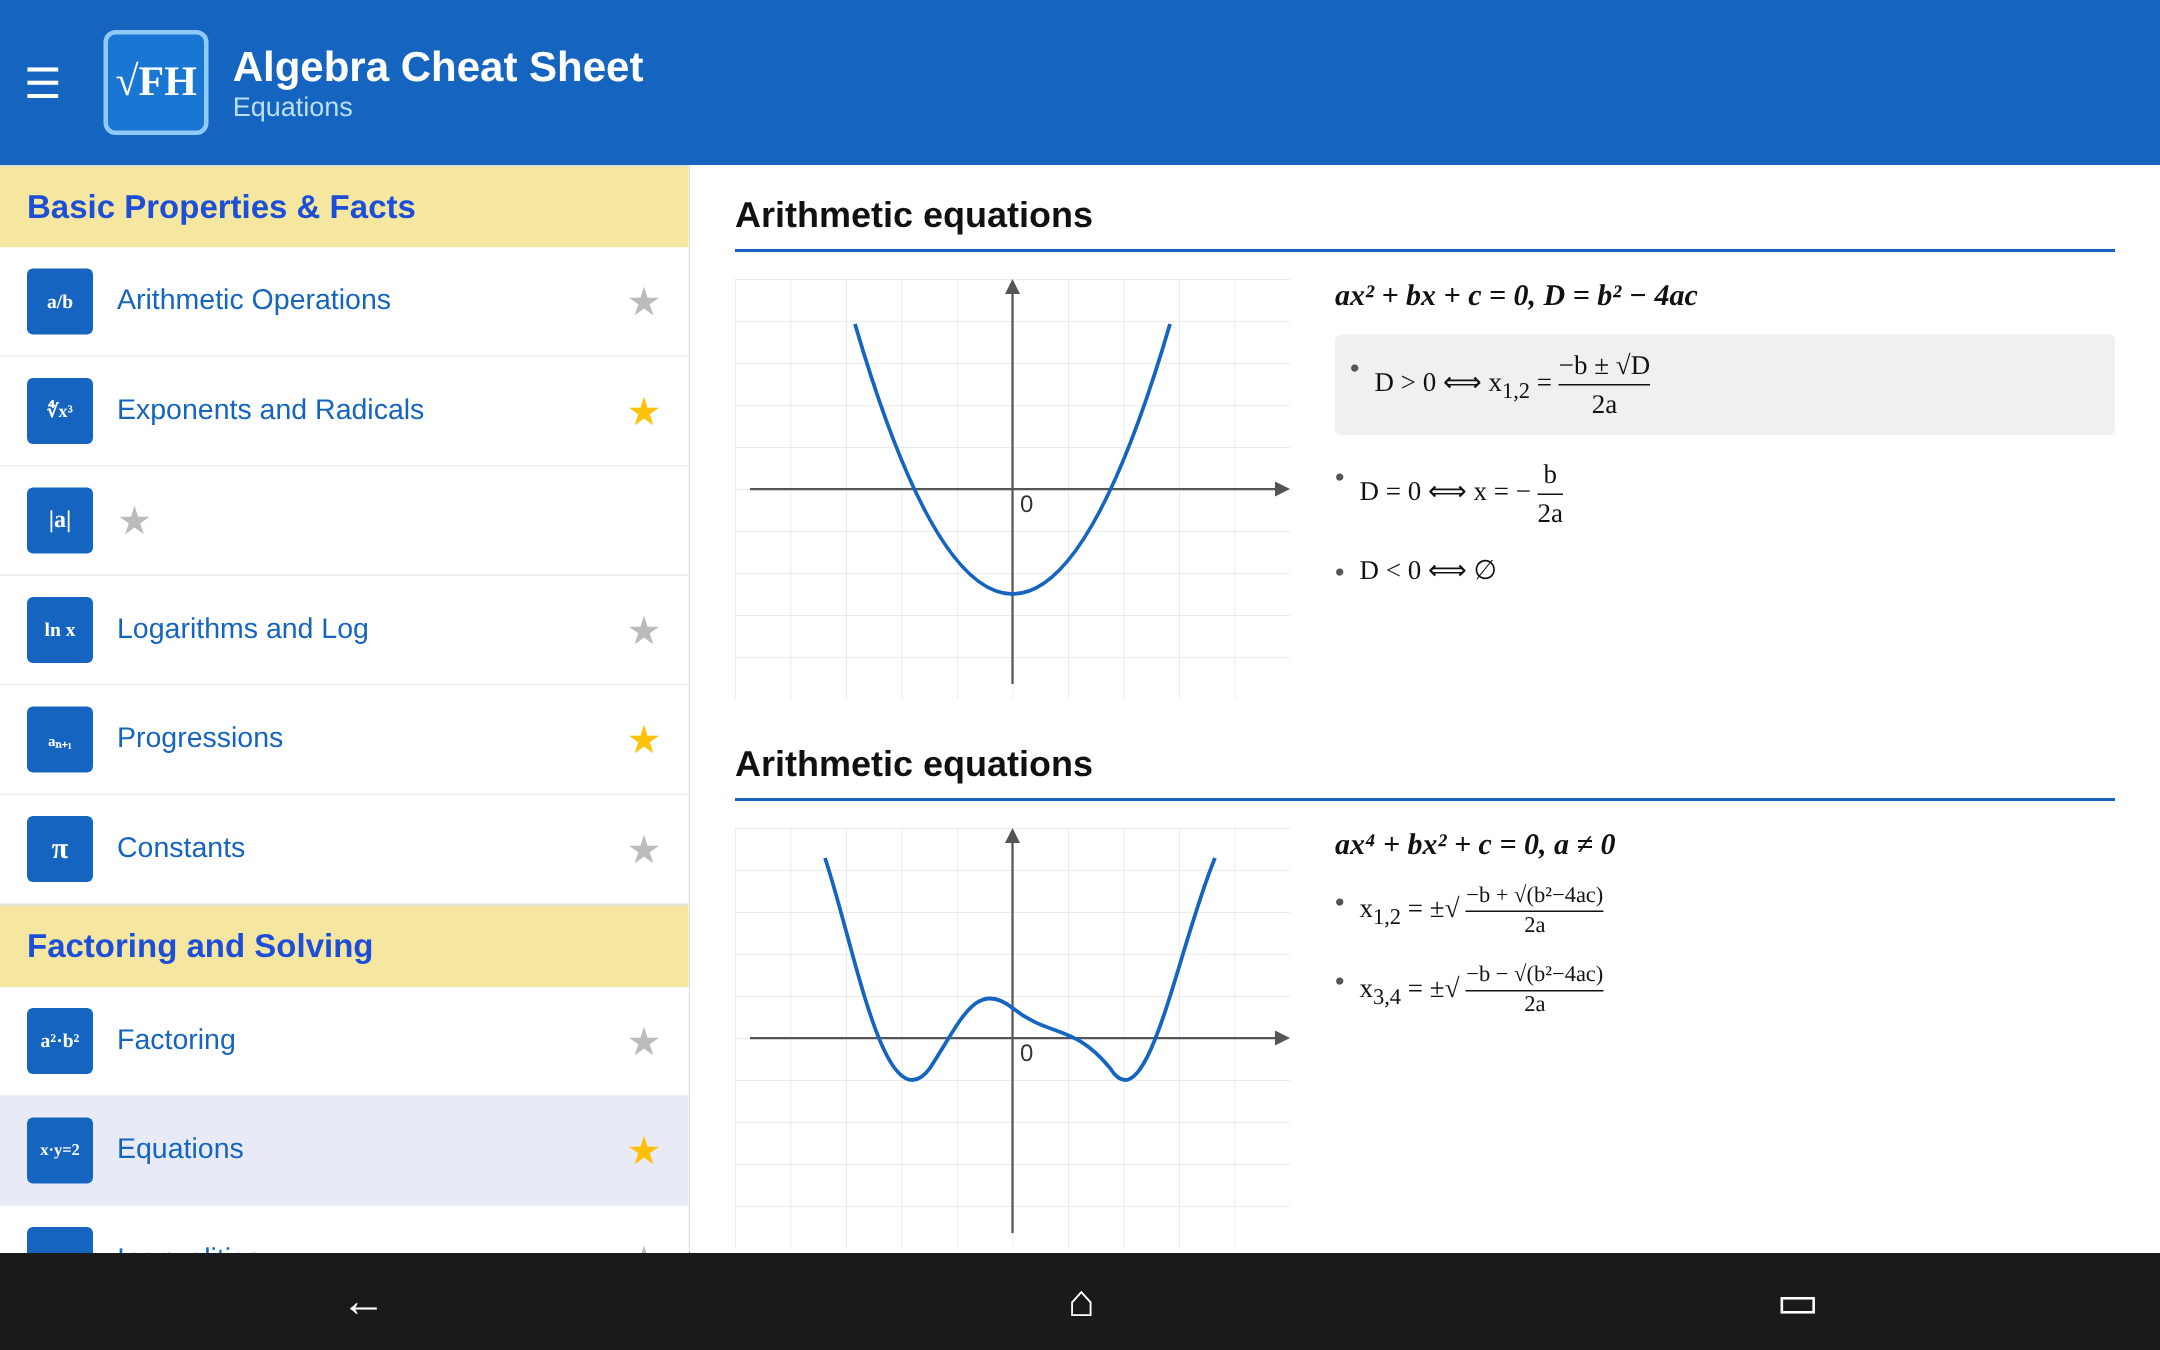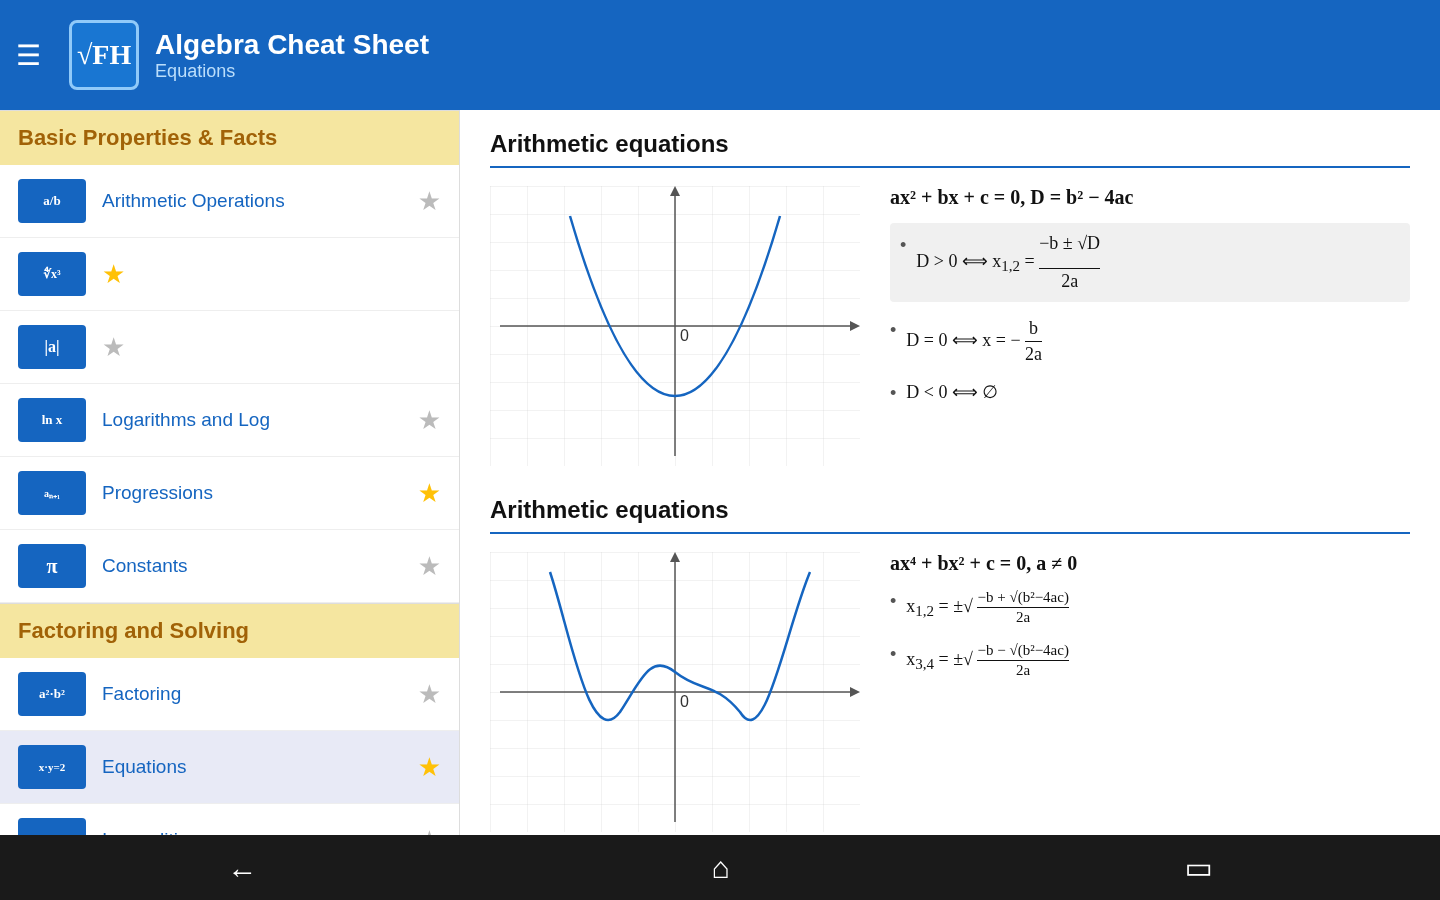--- a/index.html
+++ b/index.html
@@ -24,31 +24,31 @@
     
     #main { display: flex; width: 100%; height: calc(900px - 110px - 65px); }
 
     
     #sidebar {
       width: 460px; min-width: 460px; background: #fafafa;
       overflow-y: auto; border-right: 1px solid #ddd;
     }
     .section-header {
       background: #f5e6a0; padding: 14px 18px;
-      font-size: 22px; font-weight: bold; color: #a16207;
+      font-size: 22px; font-weight: bold; color: #1d4ed8;
       border-top: 1px solid #ddd;
     }
     .sidebar-item {
       display: flex; align-items: center; padding: 14px 18px;
       border-bottom: 1px solid #eee; cursor: pointer;
       background: white;
     }
     .sidebar-item.active { background: #e8eaf6; }
     .item-icon {
-      width: 68px; height: 44px; background: #1565c0; border-radius: 4px;
+      width: 44px; height: 44px; background: #1565c0; border-radius: 4px;
       display: flex; align-items: center; justify-content: center;
       color: white; font-size: 16px; font-weight: bold; font-family: serif;
       margin-right: 16px; flex-shrink: 0;
     }
     .item-label { flex: 1; font-size: 19px; color: #1565c0; }
     .star { font-size: 26px; }
     .star.filled { color: #ffc107; }
     .star.empty { color: #bbb; }
 
     
@@ -61,20 +61,21 @@
       border-bottom: 2px solid #1565c0; padding-bottom: 8px; margin-bottom: 18px;
     }
     .section-body { display: flex; align-items: flex-start; gap: 30px; }
     .graph-area {
       width: 370px; min-width: 370px; height: 280px;
     }
     .formulas { flex: 1; }
     .main-formula {
       font-size: 20px; font-weight: bold; color: #111; margin-bottom: 14px;
       font-family: 'Times New Roman', serif;
+      font-style: italic;
     }
     .formula-item {
       display: flex; align-items: flex-start; margin-bottom: 16px; gap: 10px;
     }
     .formula-item.highlighted { background: #f0f0f0; padding: 10px; border-radius: 4px; }
     .bullet { color: #555; font-size: 18px; margin-top: 2px; }
     .formula-text { font-size: 18px; font-family: 'Times New Roman', serif; color: #111; }
 
     
     #bottom-nav {
@@ -103,20 +104,21 @@
     <div class="section-header">Basic Properties &amp; Facts</div>
 
     <div class="sidebar-item">
       <div class="item-icon" style="font-size:13px;">a/b</div>
       <span class="item-label">Arithmetic Operations</span>
       <span class="star empty">★</span>
     </div>
 
     <div class="sidebar-item">
       <div class="item-icon" style="font-size:12px;">∜x³</div>
+      <span class="item-label">Exponents and Radicals</span>
       <span class="star filled">★</span>
     </div>
 
     <div class="sidebar-item">
       <div class="item-icon" style="font-size:16px;">|a|</div>
       <span class="star empty">★</span>
     </div>
 
     <div class="sidebar-item">
       <div class="item-icon" style="font-size:13px;">ln x</div>
@@ -189,21 +191,21 @@
         <div class="formulas">
           <div class="main-formula">
             ax² + bx + c = 0, D = b² − 4ac
           </div>
 
           <div class="formula-item highlighted">
             <span class="bullet">•</span>
             <span class="formula-text">
               D &gt; 0 ⟺ x<sub>1,2</sub> =
               <span style="display:inline-block; text-align:center; vertical-align:middle;">
-                <span style="display:block; border-bottom:1px solid #111; padding-bottom:14px;">−b ± √D</span>
+                <span style="display:block; border-bottom:1px solid #111; padding-bottom:2px;">−b ± √D</span>
                 <span style="display:block; padding-top:2px;">2a</span>
               </span>
             </span>
           </div>
 
           <div class="formula-item">
             <span class="bullet">•</span>
             <span class="formula-text">
               D = 0 ⟺ x = −
               <span style="display:inline-block; text-align:center; vertical-align:middle;">

